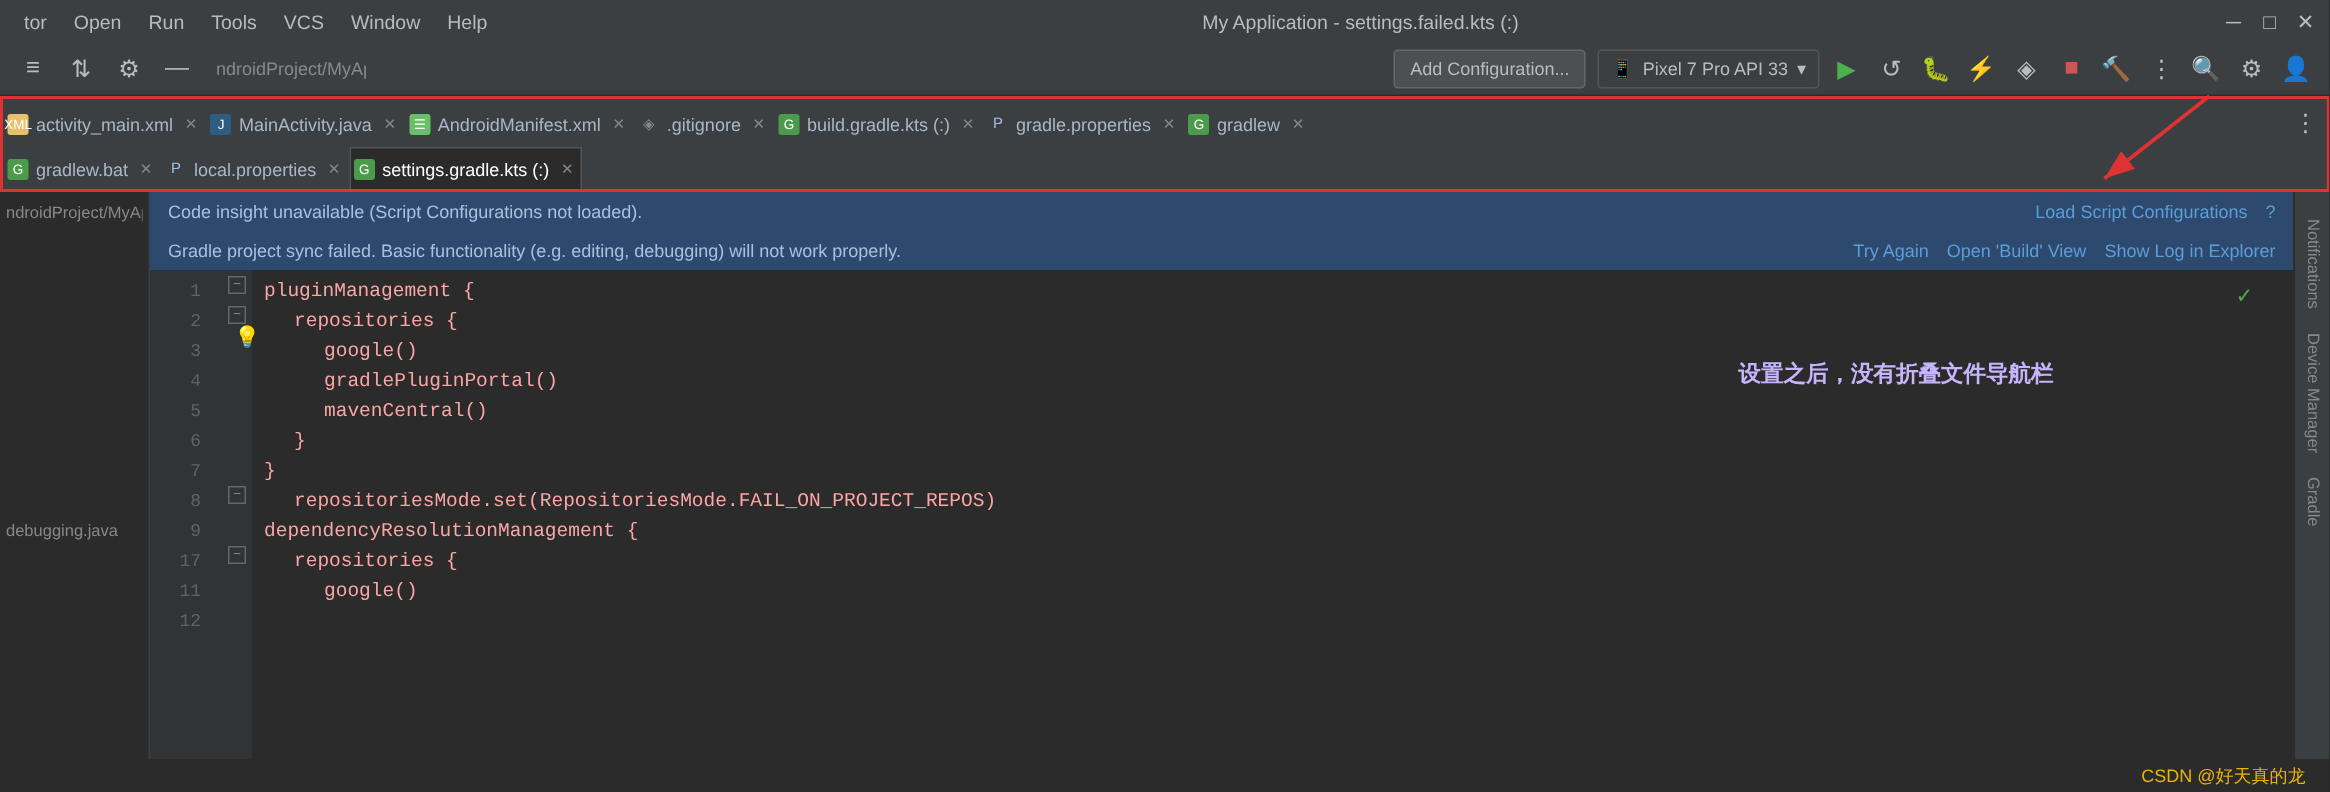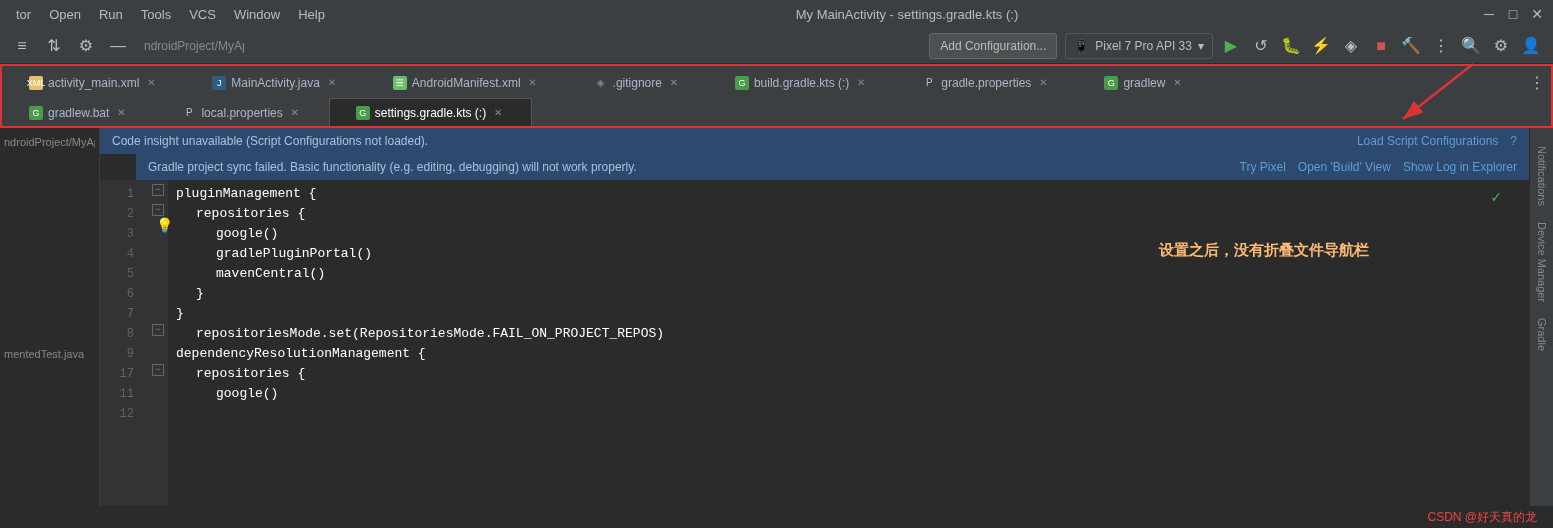--- a/index.html
+++ b/index.html
@@ -120,21 +120,21 @@
       align-items: flex-end;
       height: 30px;
       background: #3c3f41;
       gap: 0;
     }
 
     .tab {
       display: flex;
       align-items: center;
       height: 28px;
-      padding: 0 26px;
+      padding: 0 2px;
       font-size: 12px;
       color: #a9b7c6;
       cursor: pointer;
       border-top: 1px solid transparent;
       border-left: 1px solid transparent;
       border-right: 1px solid transparent;
       white-space: nowrap;
       gap: 5px;
       background: #3c3f41;
     }
@@ -180,21 +180,20 @@
 
     .notification-bar-error {
       background: #2d4a6e;
       padding: 4px 12px;
       font-size: 12px;
       color: #a8c0e0;
       display: flex;
       align-items: center;
       justify-content: space-between;
       height: 26px;
-      margin-left: 36px;
     }
 
     .notif-links {
       display: flex;
       gap: 12px;
     }
     .notif-link {
       color: #5c9dd6;
       cursor: pointer;
       text-decoration: none;
@@ -256,21 +255,21 @@
       overflow: auto;
       color: #a9b7c6;
     }
 
     .code-line {
       height: 20px;
       white-space: pre;
       display: flex;
       align-items: center;
     }
-    .plain { color: #ffffff; }
+    .plain { color: #fca5a5; }
     .indent-1 { padding-left: 20px; }
     .indent-2 { padding-left: 40px; }
 
     
     .right-sidebar {
       width: 24px;
       background: #3c3f41;
       display: flex;
       flex-direction: column;
       align-items: center;
@@ -310,21 +309,21 @@
       align-items: center;
       justify-content: flex-end;
       background: #2b2b2b;
       padding: 2px 16px;
       font-size: 12px;
       color: #888;
       height: 22px;
     }
 
     .csdn-watermark {
-      color: #ef4444;
+      color: #eab308;
       font-size: 12px;
     }
 
     
     .full-layout {
       display: flex;
       flex-direction: column;
       width: 1553px;
       height: 528px;
     }
@@ -351,21 +350,21 @@
 <div class="full-layout">
 
   <div class="menu-bar">
     <span class="menu-item">tor</span>
     <span class="menu-item">Open</span>
     <span class="menu-item">Run</span>
     <span class="menu-item">Tools</span>
     <span class="menu-item">VCS</span>
     <span class="menu-item">Window</span>
     <span class="menu-item">Help</span>
-    <span class="title-bar-text">My MainActivity - settings.gradle.kts (:)</span>
+    <span class="title-bar-text">My Application - settings.failed.kts (:)</span>
     <div class="window-controls">
       <span class="win-btn">─</span>
       <span class="win-btn">□</span>
       <span class="win-btn">✕</span>
     </div>
   </div>
 
   <div class="toolbar">
     <div class="toolbar-left">
       <div class="toolbar-btn">≡</div>
@@ -472,37 +471,37 @@
       </defs>
       <line x1="150" y1="10" x2="80" y2="65" stroke="#dd3333" stroke-width="2.5" marker-end="url(#arrowhead)"></line>
     </svg>
   </div>
 
   <div class="content-area">
 
     <div class="left-panel">
       <div style="color:#888;font-size:11px;overflow:hidden;">ndroidProject/MyAp</div>
       <div style="height:200px;"></div>
-      <div style="color:#888;font-size:11px;">mentedTest.java</div>
+      <div style="color:#888;font-size:11px;">debugging.java</div>
     </div>
 
     <div class="editor-column">
 
       <div class="notification-bar">
         <span>Code insight unavailable (Script Configurations not loaded).</span>
         <div class="notif-links">
           <a class="notif-link">Load Script Configurations</a>
           <span class="notif-link">?</span>
         </div>
       </div>
 
       <div class="notification-bar-error">
         <span>Gradle project sync failed. Basic functionality (e.g. editing, debugging) will not work properly.</span>
         <div class="notif-links">
-          <a class="notif-link">Try Pixel</a>
+          <a class="notif-link">Try Again</a>
           <a class="notif-link">Open 'Build' View</a>
           <a class="notif-link">Show Log in Explorer</a>
         </div>
       </div>
 
       <div class="code-editor" style="position:relative;">
 
         <div class="line-numbers">
           <div>1</div>
           <div>2</div>
@@ -556,21 +555,21 @@
           </div>
           <div class="code-line">
             <span class="indent-1 plain">repositories {</span>
           </div>
           <div class="code-line">
             <span class="indent-2 plain">google()</span>
           </div>
         </div>
 
         <div style="position:absolute;top:60px;right:160px;pointer-events:none;">
-          <span style="color:#fdba74;font-size:15px;font-weight:bold;font-family:'Microsoft YaHei', sans-serif;">设置之后，没有折叠文件导航栏</span>
+          <span style="color:#c4b5fd;font-size:15px;font-weight:bold;font-family:'Microsoft YaHei', sans-serif;">设置之后，没有折叠文件导航栏</span>
         </div>
 
         <div style="position:absolute;top:8px;right:28px;">
           <span class="check-mark">✓</span>
         </div>
       </div>
 
     </div>
 
     <div class="right-sidebar">

